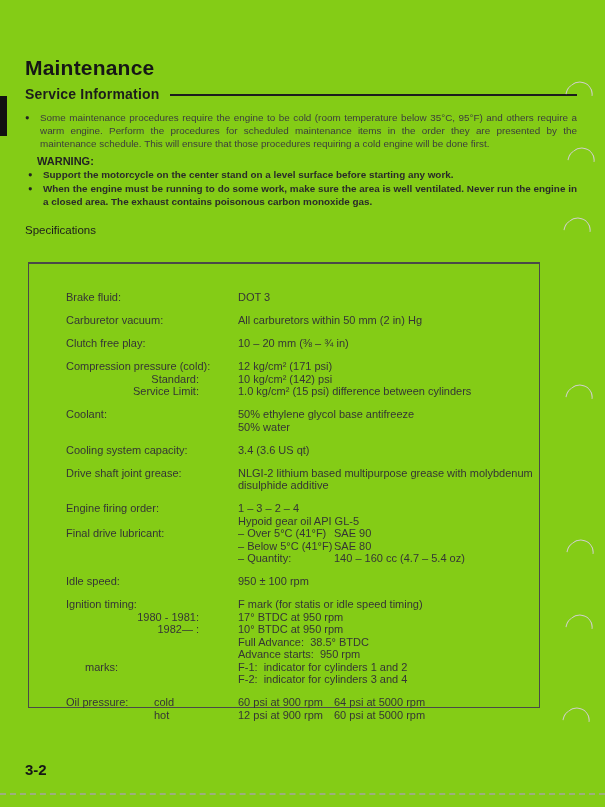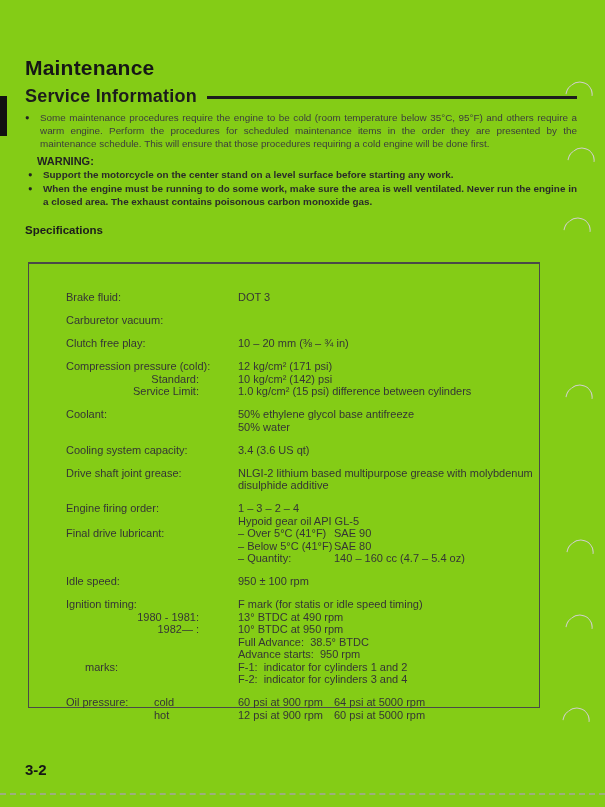--- a/index.html
+++ b/index.html
@@ -10,30 +10,30 @@
     overflow:hidden;
     font-family:"Liberation Sans","DejaVu Sans",sans-serif;
     color:#3a3a3a;
   }
   .left-tab{position:absolute;left:0;top:96px;width:7px;height:40px;background:#111;}
   .title{
     position:absolute;left:25px;top:56px;margin:0;
     font-size:21px;font-weight:700;color:#161616;letter-spacing:.2px;
   }
   .subtitle-row{position:absolute;left:25px;right:28px;top:86px;display:flex;align-items:center;}
-  .subtitle{margin:0;font-size:18px;font-weight:700;color:#1c1c1c;letter-spacing:.2px;white-space:nowrap;}
+  .subtitle{margin:0;font-size:14px;font-weight:700;color:#1c1c1c;letter-spacing:.2px;white-space:nowrap;}
   .rule{flex:1;height:2.6px;background:#1d1d1d;margin-left:10px;margin-top:2px;}
   .intro{position:absolute;left:25px;top:111px;width:552px;}
   .warning-label{position:absolute;left:37px;top:155px;font-size:11px;font-weight:700;color:#222;}
   .warning{position:absolute;left:28px;top:168px;width:549px;}
   .bullet-row{display:flex;margin-bottom:1px;}
   .bullet{font-size:7.5px;line-height:13.2px;color:#222;flex:0 0 15px;}
   .bullet-text{margin:0;font-size:9.9px;line-height:13.2px;text-align:justify;color:#3d3d3d;}
   .bullet-text.bold{font-weight:700;color:#2a2a2a;}
-  .spec-heading{position:absolute;left:25px;top:224px;margin:0;font-size:11.5px;font-weight:700;color:#1c1c1c;}
+  .spec-heading{position:absolute;left:25px;top:224px;margin:0;font-size:11.5px;font-weight:400;color:#1c1c1c;}
   .spec-box{
     position:absolute;left:28px;top:262px;width:512px;height:446px;
     border:1.6px solid #4a4a48;border-top-width:2.6px;
     box-sizing:border-box;padding-top:9px;
   }
   .spec-line{position:relative;height:12.5px;}
   .spec-line.gap{margin-top:10.5px;}
   .spec-line span{
     position:absolute;top:18px;font-size:11px;line-height:12.5px;
     color:#353535;white-space:pre;
@@ -89,20 +89,21 @@
 
   <h3 class="spec-heading">Specifications</h3>
 
   <div class="spec-box">
       <div class="spec-line">
         <span class="c1">Brake fluid:</span>
         <span class="c2">DOT 3</span>
       </div>
       <div class="spec-line gap">
         <span class="c1">Carburetor vacuum:</span>
+        <span class="c2">All carburetors within 50 mm (2 in) Hg</span>
       </div>
       <div class="spec-line gap">
         <span class="c1">Clutch free play:</span>
         <span class="c2">10 – 20 mm (⅜ – ¾ in)</span>
       </div>
       <div class="spec-line gap">
         <span class="c1">Compression pressure (cold):</span>
         <span class="c2">12 kg/cm² (171 psi)</span>
       </div>
       <div class="spec-line">
@@ -154,21 +155,21 @@
       <div class="spec-line gap">
         <span class="c1">Idle speed:</span>
         <span class="c2">950 ± 100 rpm</span>
       </div>
       <div class="spec-line gap">
         <span class="c1">Ignition timing:</span>
         <span class="c2">F mark (for statis or idle speed timing)</span>
       </div>
       <div class="spec-line">
         <span class="c1 right">1980 - 1981:</span>
-        <span class="c2">13° BTDC at 490 rpm</span>
+        <span class="c2">17° BTDC at 950 rpm</span>
       </div>
       <div class="spec-line">
         <span class="c1 right">1982— :</span>
         <span class="c2">10° BTDC at 950 rpm</span>
       </div>
       <div class="spec-line">
         <span class="c2">Full Advance:  38.5° BTDC</span>
       </div>
       <div class="spec-line">
         <span class="c2">Advance starts:  950 rpm</span>

